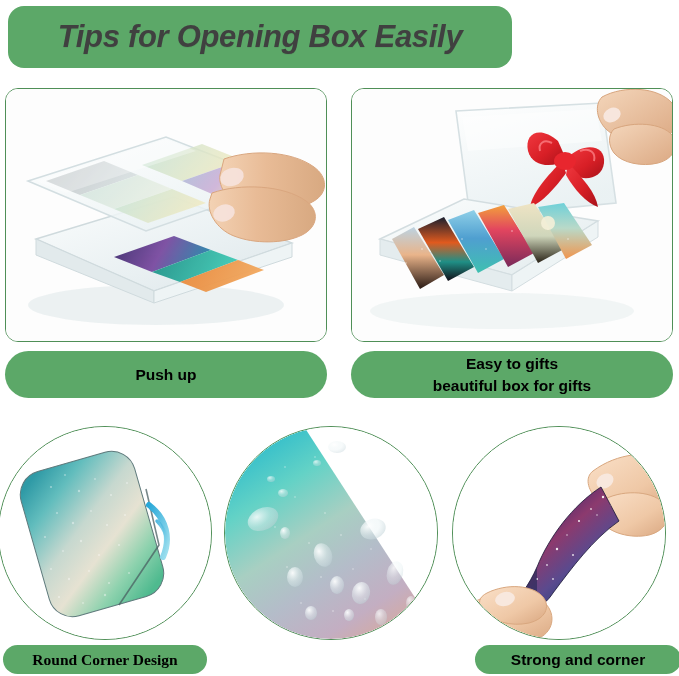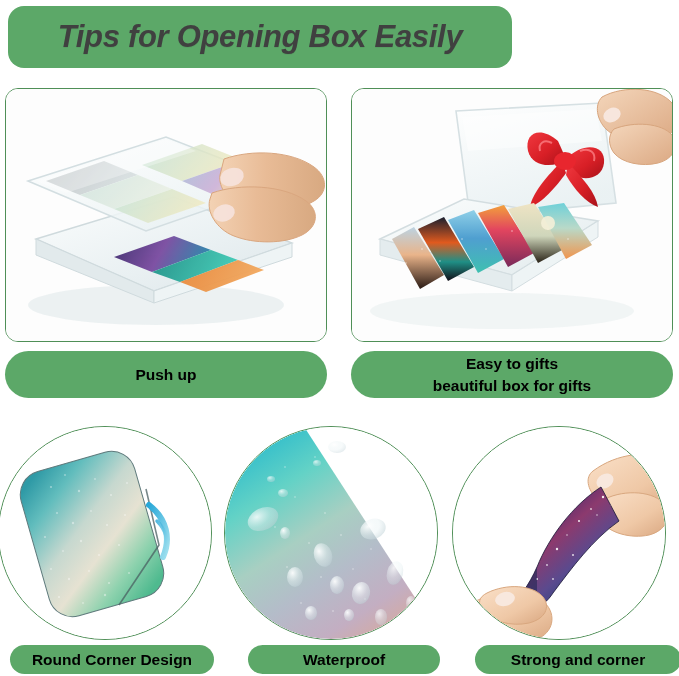--- a/index.html
+++ b/index.html
@@ -112,21 +112,21 @@
     background: #ffffff;
   }
 
   
   .caption-pill.bottom-row {
     top: 645px;
     height: 29px;
     flex-direction: row;
   }
   .caption-pill.bottom-row .caption-line { font-size: 15.5px; }
-  .caption-pill.b1 { left: 10px;   width: 204px; }
+  .caption-pill.b1 { left: 3px;   width: 204px; font-family: Liberation Serif, serif; }
   .caption-pill.b2 { left: 248px; width: 192px; }
   .caption-pill.b3 { left: 475px; width: 206px; }
 
   svg { display: block; }
 </style>
 </head>
 <body>
 
 <div id="page">
 
@@ -538,20 +538,17 @@
                    C58 200 38 194 30 184 C24 176 26 170 34 166 Z" fill="url(#sk3)" stroke="#d8a77f" stroke-width="1"></path>
           <ellipse cx="52" cy="172" rx="10" ry="7" fill="#f8e8de" transform="rotate(-14 52 172)"></ellipse>
         </g>
       </svg>
     </div>
   </div>
 
   <div class="caption-pill bottom-row b1">
     <span class="caption-line">Round Corner Design</span>
   </div>
-  <div class="caption-pill bottom-row b2">
-    <span class="caption-line">Waterproof</span>
-  </div>
   <div class="caption-pill bottom-row b3">
     <span class="caption-line">Strong and corner</span>
   </div>
 
 </div>
 
 </body></html>

